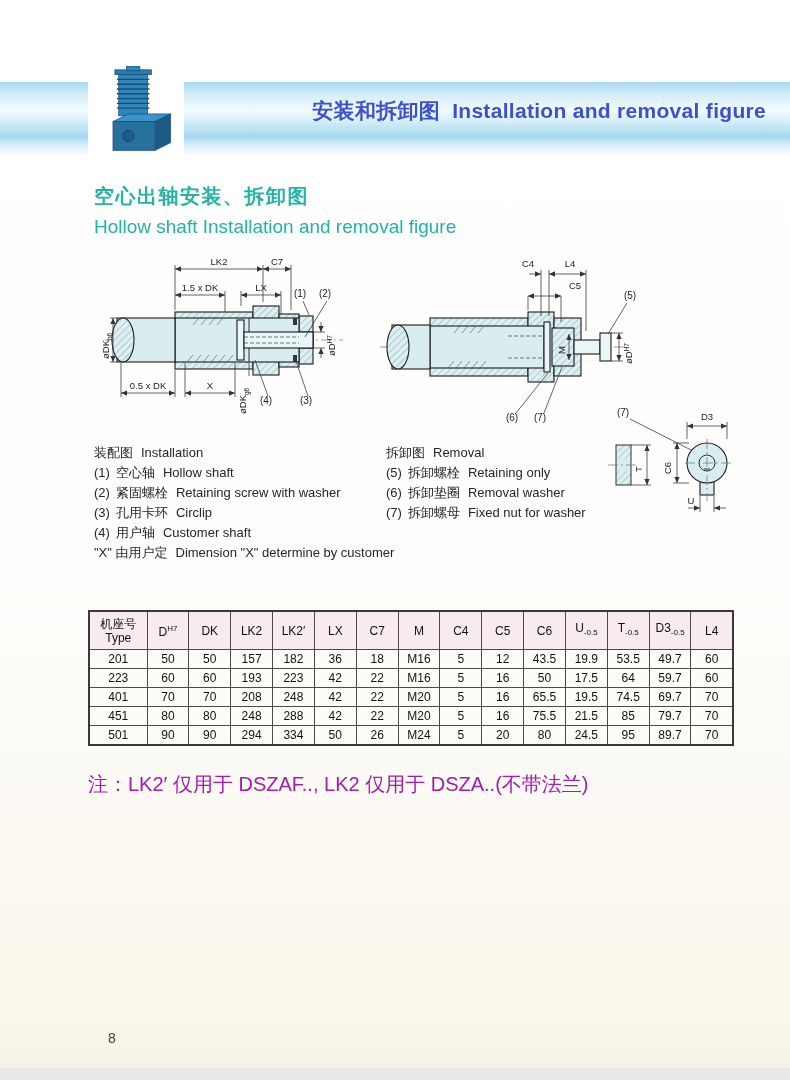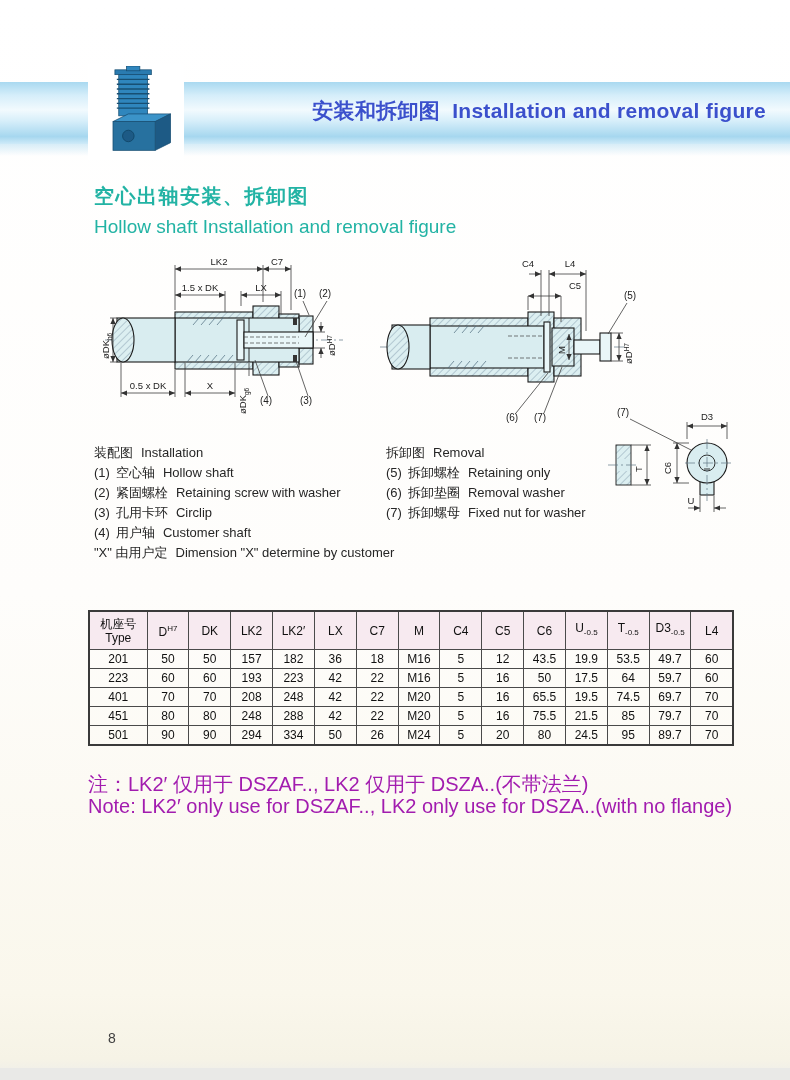--- a/index.html
+++ b/index.html
@@ -410,17 +410,16 @@
           <td>95</td>
           <td>89.7</td>
           <td>70</td>
         </tr>
       </tbody>
   </table>
 </div>
 
 <div class="note">
   <div>注：LK2′ 仅用于 DSZAF.., LK2 仅用于 DSZA..(不带法兰)</div>
-  <div>Note: LK2′ only use for DSZAF.., LK2 only use for DSZA..(with no  flange)</div>
 </div>
 
 <div class="page-num">8</div>
 <div class="bottom-strip"></div>
 
 </body></html>

